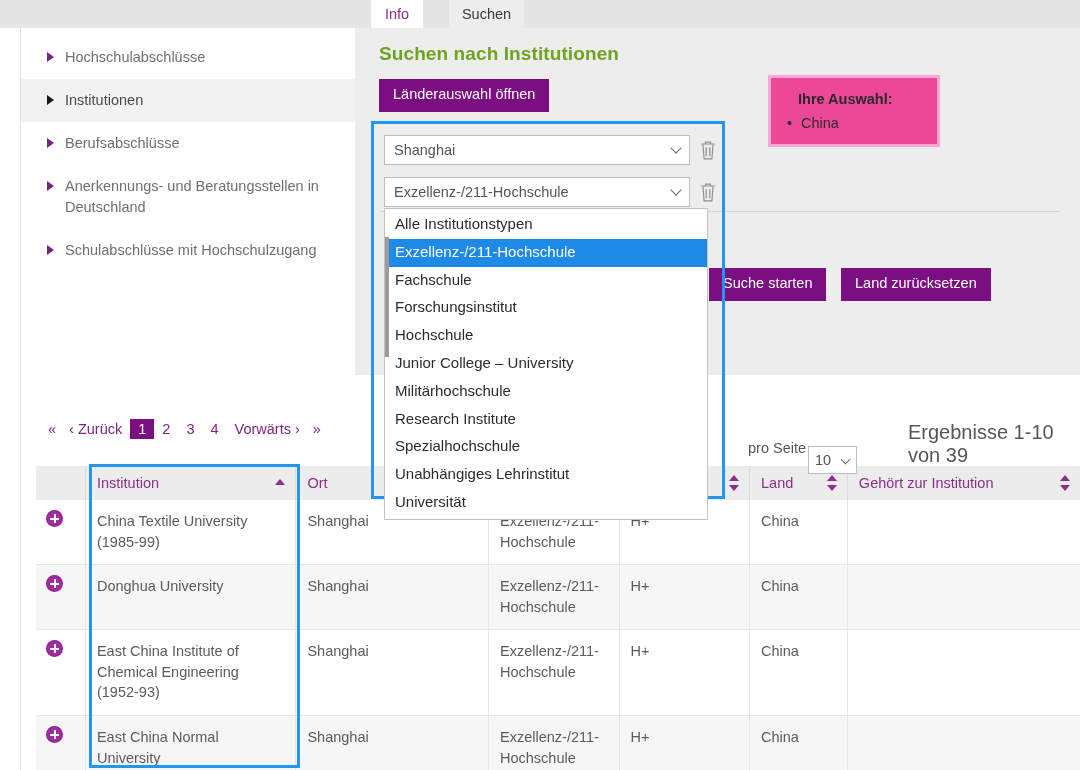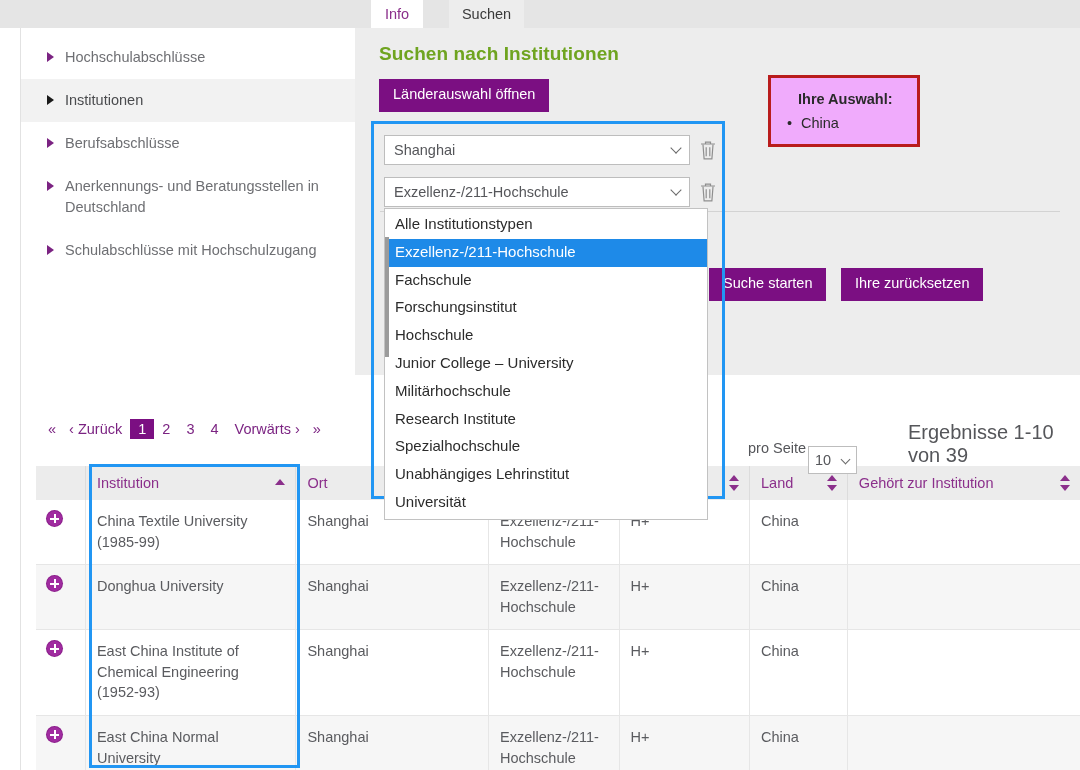--- a/index.html
+++ b/index.html
@@ -137,23 +137,23 @@
   }
   .dd-item.selected { background: #1e8ae8; color: #ffffff; }
   .dd-scrollbar {
     position: absolute; left: 0; top: 28px;
     width: 4px; height: 120px; background: #9b9b9b;
   }
 
   
   .auswahl-box {
     position: absolute; left: 768px; top: 75px;
-    width: 152px; height: 72px;
-    border: 3px solid #b91c1c;
-    background: #f0abfc;
+    width: 172px; height: 72px;
+    border: 3px solid #f9a8d4;
+    background: #ec4899;
     z-index: 30;
   }
   .auswahl-title {
     position: absolute; left: 27px; top: 13px;
     font-size: 14.5px; font-weight: bold; color: #2a2a2a;
   }
   .auswahl-bullet {
     position: absolute; left: 16px; top: 37px;
     font-size: 14.5px; color: #2a2a2a;
   }
@@ -372,21 +372,21 @@
   <div class="auswahl-box">
     <div class="auswahl-title">Ihre Auswahl:</div>
     <div class="auswahl-bullet">
       <span class="dot">•</span><span>China</span>
     </div>
   </div>
 
   <div class="hr-line"></div>
 
   <button class="btn-purple btn-suche-starten">Suche starten</button>
-  <button class="btn-purple btn-suche-reset">Ihre zurücksetzen</button>
+  <button class="btn-purple btn-suche-reset">Land zurücksetzen</button>
 
   <div class="pager">
     <span class="pg chev">«</span>
     <span class="pg">‹ Zurück</span>
     <span class="pg current">1</span>
     <span class="pg">2</span>
     <span class="pg">3</span>
     <span class="pg">4</span>
     <span class="pg">Vorwärts ›</span>
     <span class="pg chev">»</span>

